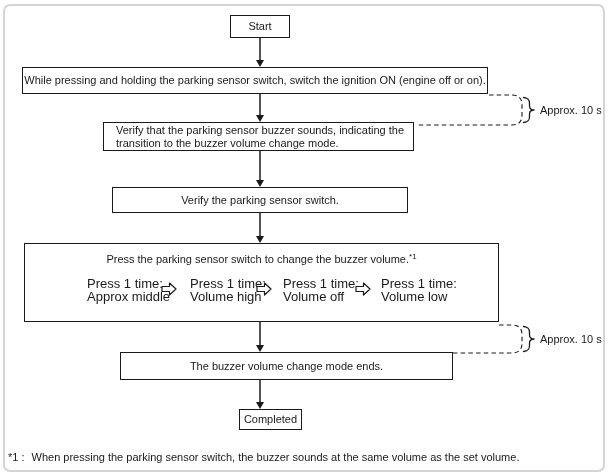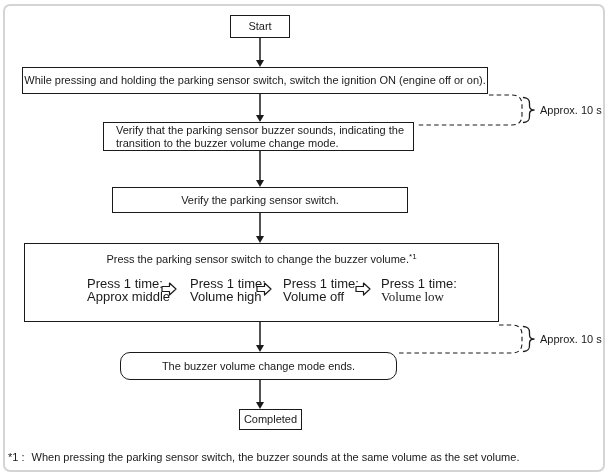--- a/index.html
+++ b/index.html
@@ -124,25 +124,25 @@
     <div class="cycle-item" style="left:258px;top:33px;">
       <span style="display:block;">Press 1 time:</span>
       <span style="display:block;">Volume off</span>
     </div>
     <svg class="cycle-arrow" style="left:330px;top:38px;" viewBox="0 0 16 14">
       <polygon points="1,4.5 8.5,4.5 8.5,1 15,7 8.5,13 8.5,9.5 1,9.5" fill="#ffffff" stroke="#1a1a1a" stroke-width="1.2" stroke-linejoin="round"></polygon>
     </svg>
 
     <div class="cycle-item" style="left:356px;top:33px;">
       <span style="display:block;">Press 1 time:</span>
-      <span style="display:block;font-family:Liberation Serif, serif;">Volume low</span>
+      <span style="display:block;">Volume low</span>
     </div>
   </div>
 
-  <div class="node" style="left:120px;top:352px;width:277px;height:28px;border-radius:10px;">
+  <div class="node" style="left:120px;top:352px;width:333px;height:28px;">
     <span>The buzzer volume change mode ends.</span>
   </div>
 
   <div class="node terminator" style="left:239px;top:409px;width:63px;height:21px;">
     <span>Completed</span>
   </div>
 
   <div class="timer-label" style="left:540px;top:104px;">Approx. 10 s</div>
   <div class="timer-label" style="left:540px;top:333px;">Approx. 10 s</div>
 

